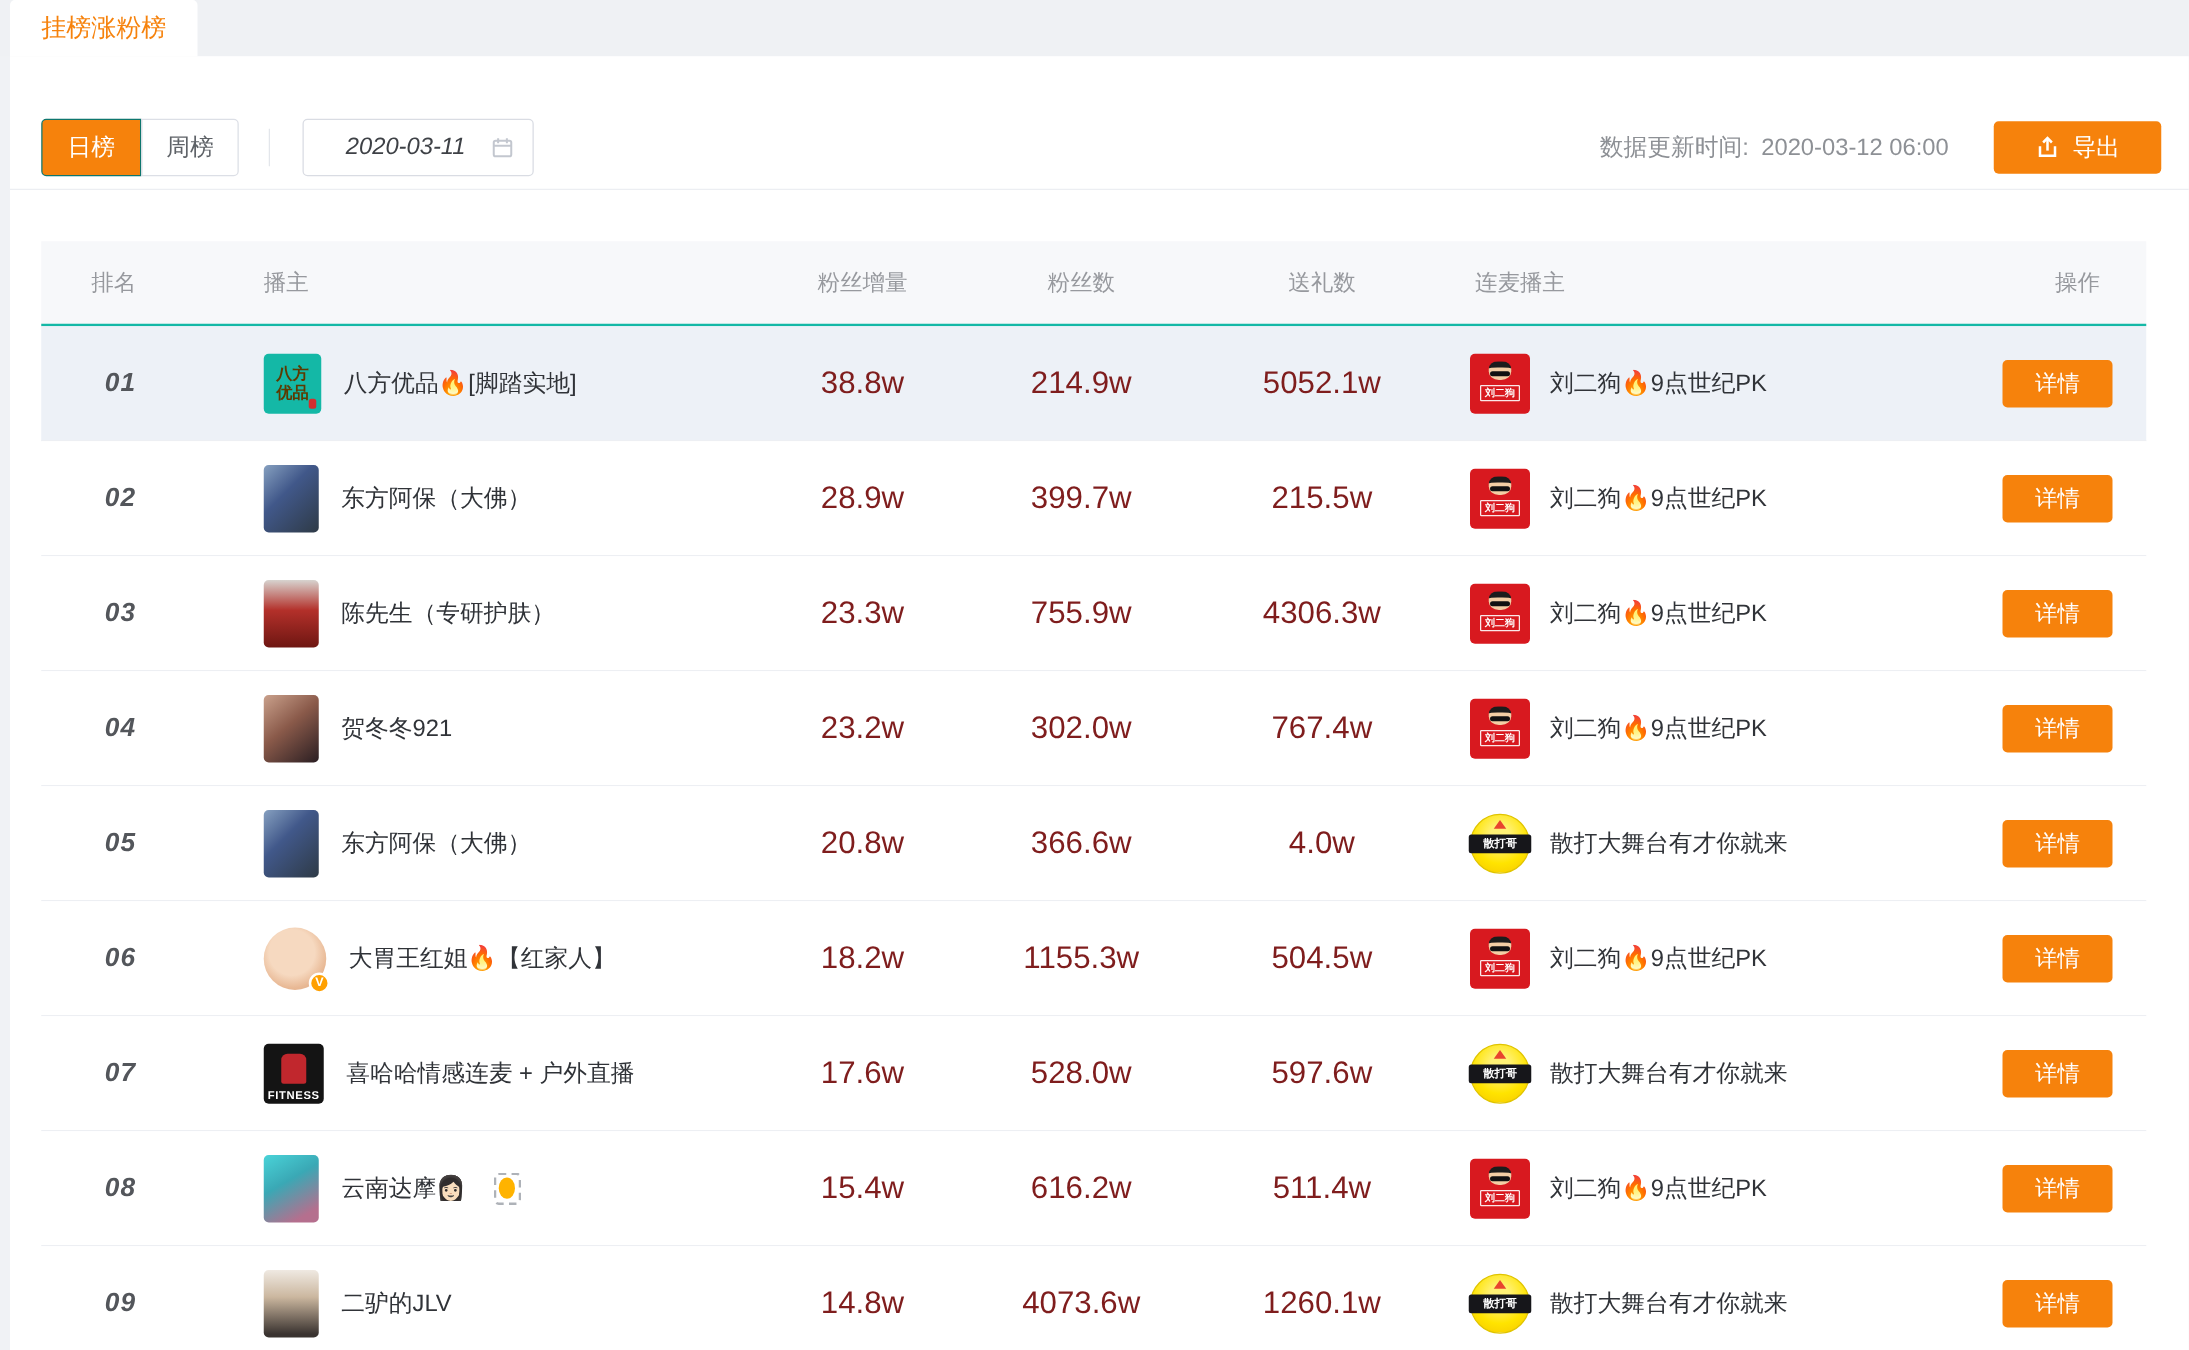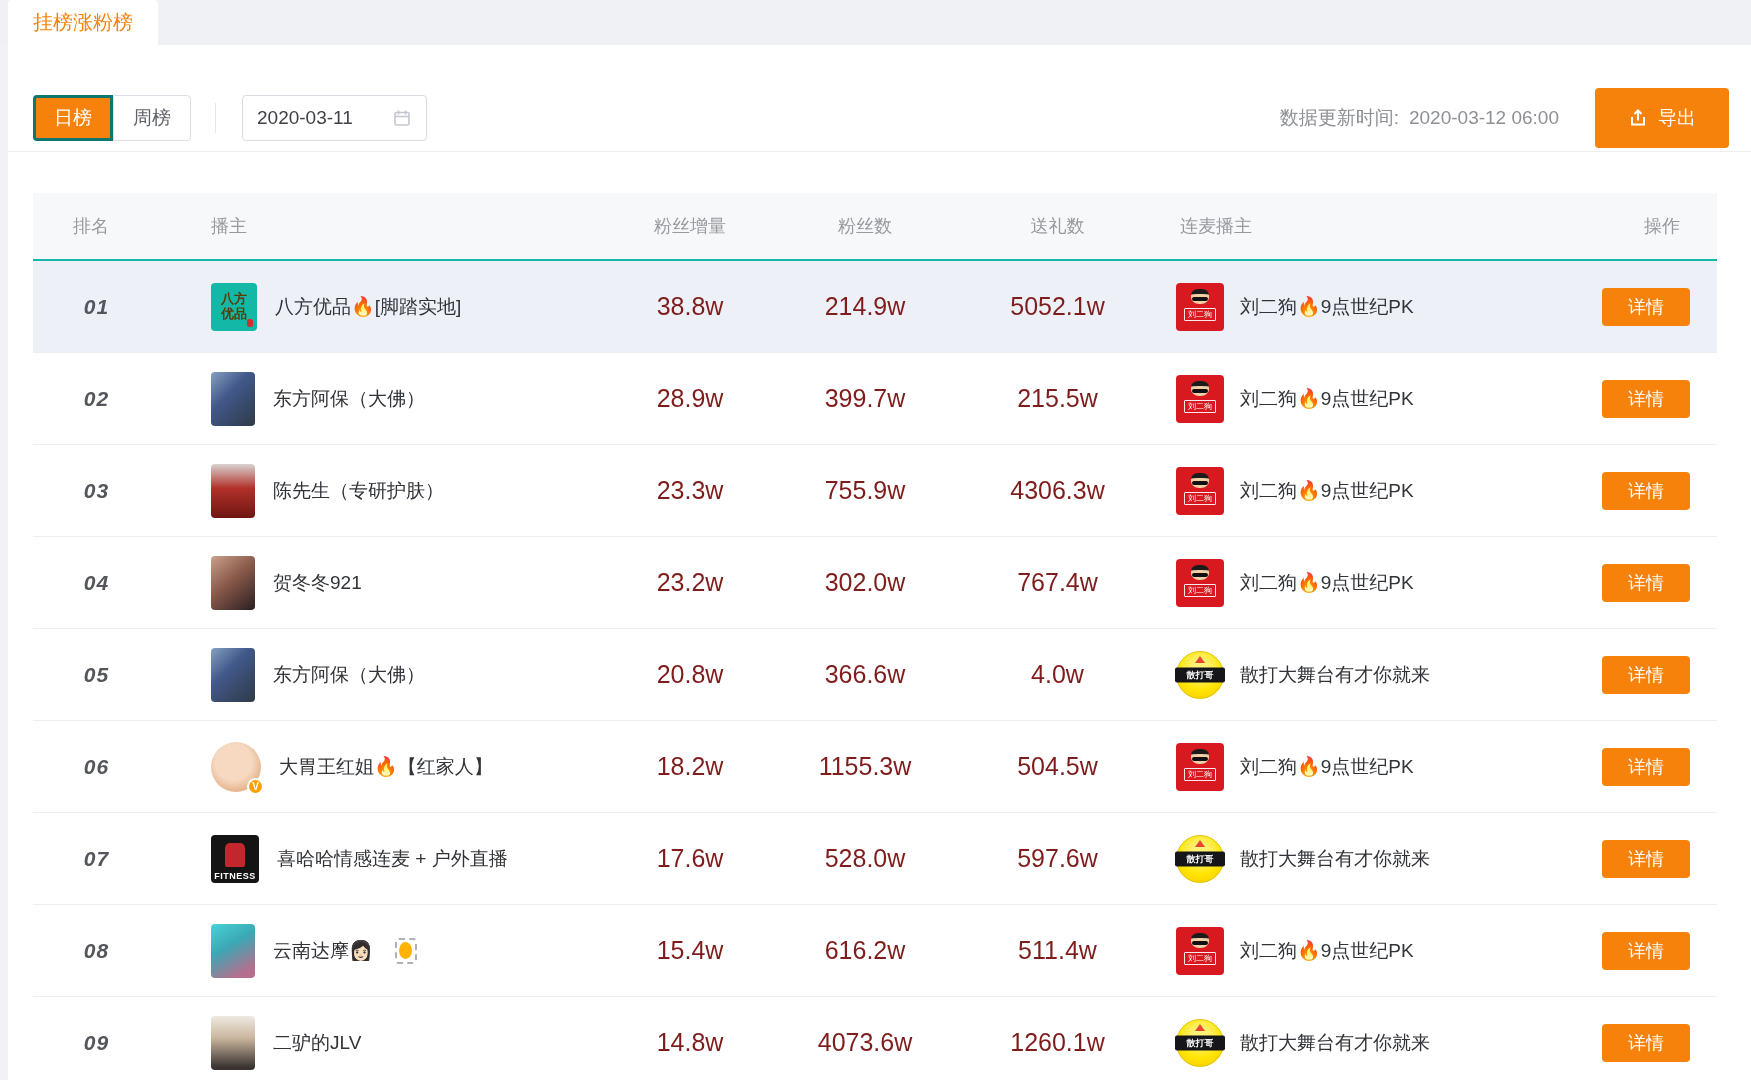--- a/index.html
+++ b/index.html
@@ -14,31 +14,31 @@
 
   
   .card { position:absolute; left:8px; right:0; top:45px; bottom:0; background:#FFFFFF; }
 
   
   .controls { height:107px; padding:40px 22px 0 25px; border-bottom:1px solid #ECEEF2;
     display:flex; align-items:center; }
   .segmented { display:flex; height:46px; }
   .seg { height:46px; font-size:19px; border-radius:0 4px 4px 0; background:#fff;
     border:1px solid #DCDFE6; color:#5F6368; width:78px; cursor:pointer; }
-  .seg.active { background:#F6820C; border:3px solid #0f766e; color:#fff;
+  .seg.active { background:#F6820C; border:1px solid #0f766e; color:#fff;
     border-radius:4px 0 0 4px; width:80px; }
   .vsep { width:1px; height:30px; background:#E3E6EB; margin:0 26px 0 24px; }
   .date-picker { width:185px; height:46px; border:1px solid #D9DCE3; border-radius:4px;
     display:flex; align-items:center; padding:0 14px; cursor:pointer; background:#fff; }
-  .date-text { flex:1; text-align:left; font-size:19px; color:#3E4146; }
+  .date-text { flex:1; text-align:center; font-size:19px; color:#3E4146;font-style:italic; }
   .cal-icon { width:20px; height:20px; display:inline-flex; }
   .spacer { flex:1; }
   .update-time { font-size:19px; color:#8D9095; margin-right:36px; white-space:nowrap; }
   .update-time .val { margin-left:10px; }
-  .export-btn { width:134px; height:60px; background:#F6820C; color:#fff; border:none;
+  .export-btn { width:134px; height:42px; background:#F6820C; color:#fff; border:none;
     border-radius:4px; font-size:19px; display:flex; align-items:center; justify-content:center;
     gap:10px; cursor:pointer; }
   .export-icon { width:20px; height:20px; display:inline-flex; }
 
   
   .table { margin:41px 25px 0 25px; width:1684px; }
   .thead, .trow { display:grid;
     grid-template-columns:127px 460px 140px 210px 175px 435px 137px; align-items:center; }
   .thead { height:68px; background:#F7F8FA; color:#97999E; font-size:18px;
     border-bottom:2px solid #14b8a6; }
@@ -82,21 +82,21 @@
     width:20px; height:24px; background:#C1272D; border-radius:5px 5px 2px 2px; }
   .fit-txt { position:absolute; bottom:2px; width:100%; text-align:center; color:#fff;
     font-size:9px; font-weight:700; letter-spacing:.5px; }
   .av-yunnan { background:linear-gradient(150deg,#49D3D8 0%,#3AA8B5 40%,#B56F8E 85%); }
   .av-erlv { background:linear-gradient(180deg,#EFE9E2 0%,#CBB79F 40%,#3A3330 95%); }
   .av-liuergou { width:48px; height:48px; background:#D8191F; justify-content:flex-start; }
   .lg-head { position:relative; margin-top:6px; width:18px; height:15px; background:#F3CEA4;
     border-radius:40% 40% 45% 45%; border-top:5px solid #1C1C1C; }
   .lg-glasses { position:absolute; top:3px; left:1px; right:1px; height:4px;
     background:#111; border-radius:2px; }
-  .lg-tag { display:block; margin-top:4px; font-size:8px; line-height:11px; font-weight:400;
+  .lg-tag { display:block; margin-top:4px; font-size:8px; line-height:11px; font-weight:700;
     color:#fff; border:1px solid rgba(255,255,255,.9); padding:0 3px; border-radius:1px; }
   .av-sandage { width:48px; height:48px; border-radius:50%; border:1px solid #E0C400;
     background:radial-gradient(circle at 50% 35%,#FFF176 0%,#FFF176 20%,#FFE400 60%,#F5C400 100%); }
   .sd-crown { position:absolute; top:4px; left:50%; transform:translateX(-50%); width:0; height:0;
     border-left:5px solid transparent; border-right:5px solid transparent;
     border-bottom:7px solid #E8442E; }
   .sd-band { position:absolute; top:50%; left:-2px; right:-2px; transform:translateY(-50%);
     background:#16161A; color:#fff; font-size:9px; font-weight:700; text-align:center;
     line-height:15px; border-radius:2px; }
 

